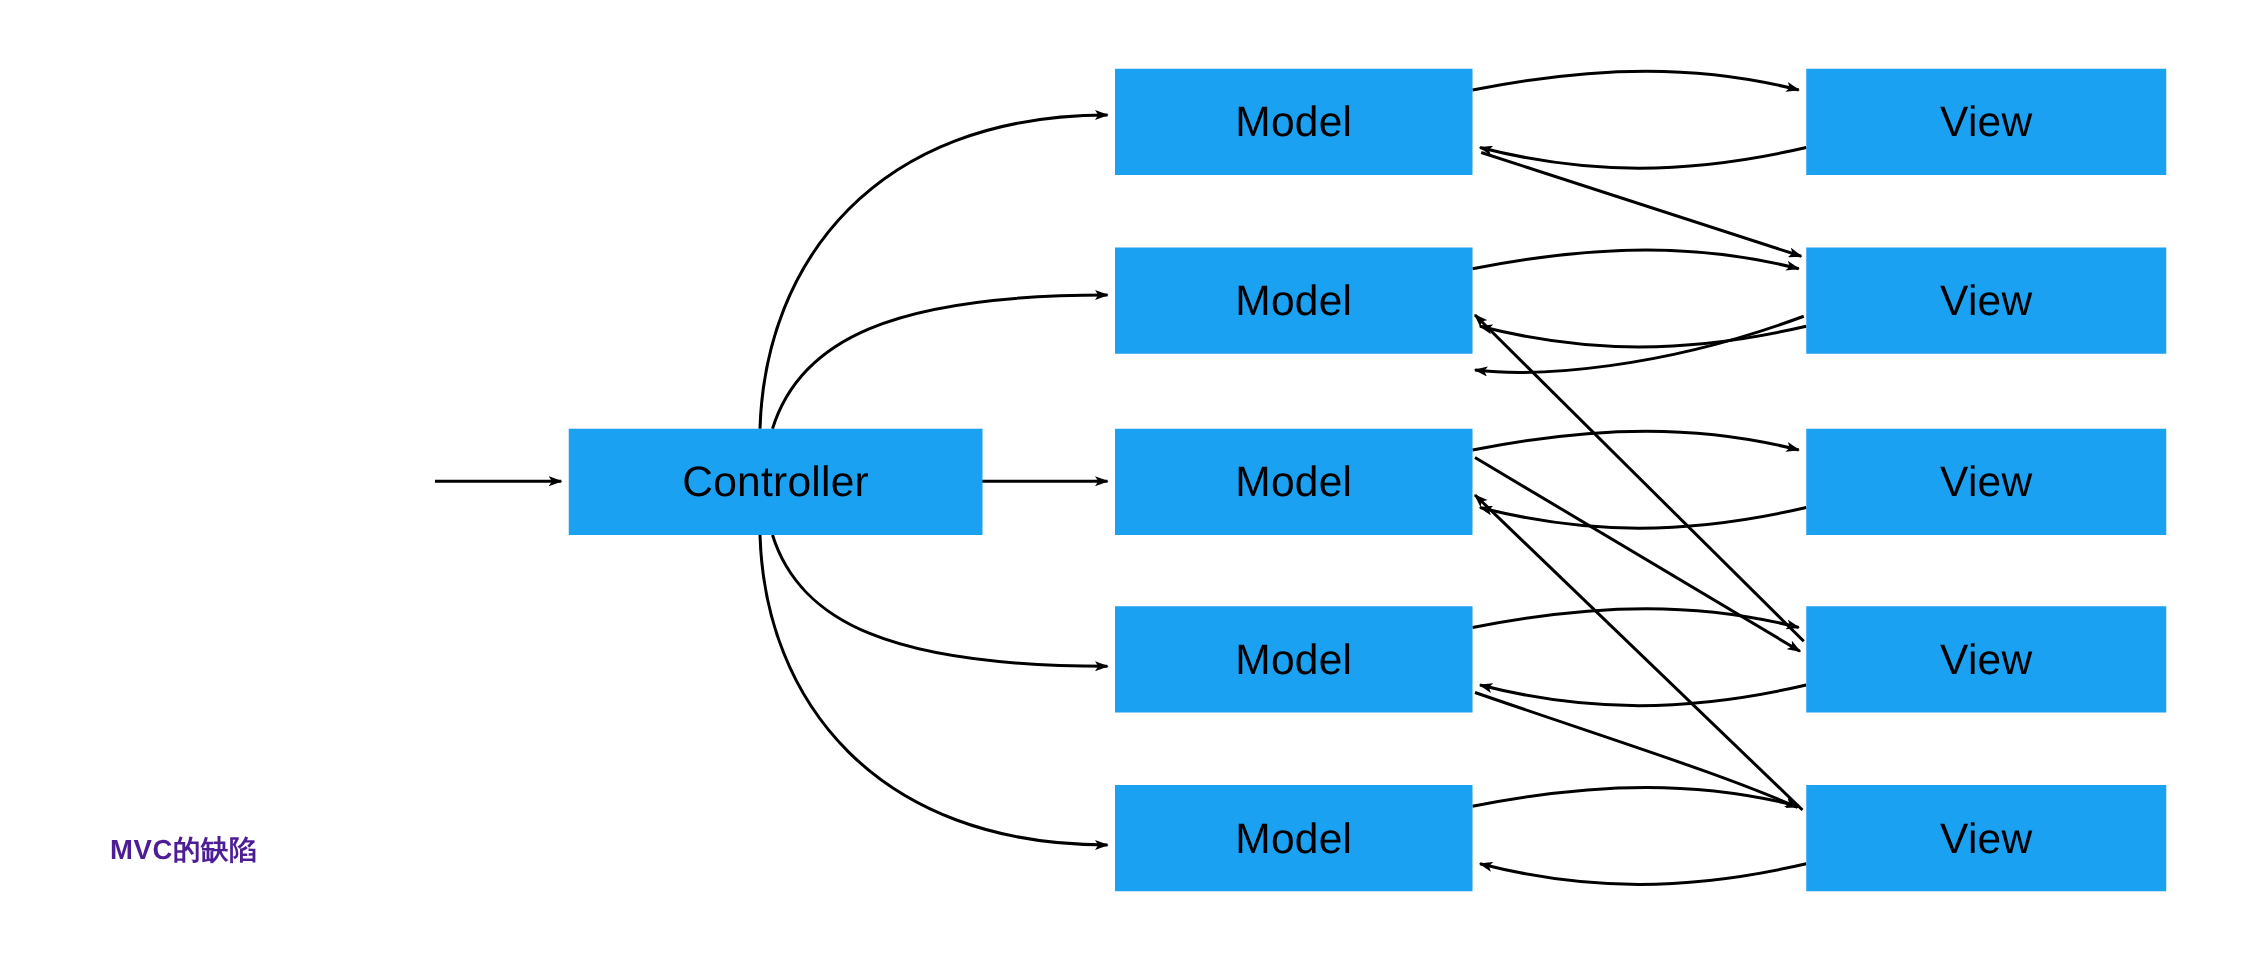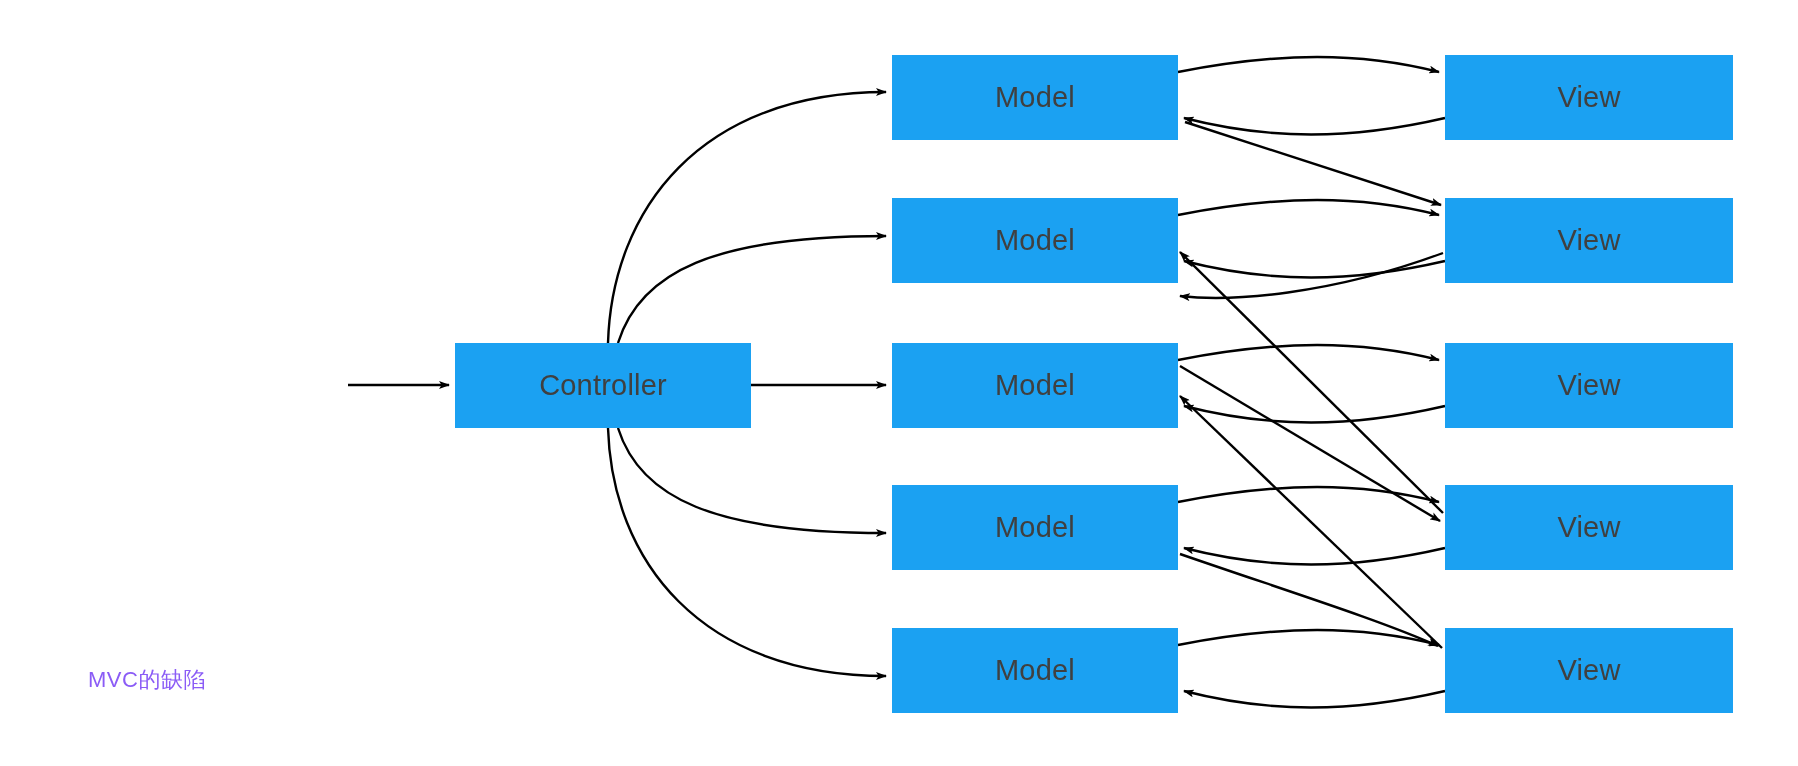--- a/index.html
+++ b/index.html
@@ -24,33 +24,33 @@
     top: 0;
     width: 1798px;
     height: 766px;
     pointer-events: none;
   }
   .node {
     position: absolute;
     display: flex;
     align-items: center;
     justify-content: center;
-    color: #404040;
-    font-size: 29px;
+    color: #000000;
+    font-size: 34px;
     font-weight: 400;
     letter-spacing: 0.2px;
     line-height: 1;
     box-sizing: border-box;
     user-select: none;
   }
   .caption {
     position: absolute;
     font-size: 22px;
-    font-weight: 400;
-    color: #8b5cf6;
+    font-weight: 700;
+    color: #4c1d95;
     white-space: nowrap;
     letter-spacing: 0.5px;
   }
 </style>
 </head>
 <body>
 
 <div id="canvas">
 
   <svg id="wires" viewBox="0 0 1798 766" xmlns="http://www.w3.org/2000/svg">
@@ -88,21 +88,21 @@
       <path d="M 1185 122 L 1441 205"></path>
       <path d="M 1443 253 C 1330 295 1230 302 1180 296"></path>
       <path d="M 1180 366 L 1440 521"></path>
       <path d="M 1443 513 L 1180 252"></path>
       <path d="M 1180 554 C 1290 592 1380 620 1438 646"></path>
       <path d="M 1442 648 L 1180 396"></path>
     </g>
   </svg>
 
 
-  <div class="node" style="left:455px; top:343px; width:296px; height:85px; background:#1BA1F2;">
+  <div class="node" style="left:455px; top:343px; width:331px; height:85px; background:#1BA1F2;">
     <span>Controller</span>
   </div>
 
   <div class="node" style="left:892px; top:55px; width:286px; height:85px; background:#1BA1F2;">
     <span>Model</span>
   </div>
   <div class="node" style="left:892px; top:198px; width:286px; height:85px; background:#1BA1F2;">
     <span>Model</span>
   </div>
   <div class="node" style="left:892px; top:343px; width:286px; height:85px; background:#1BA1F2;">

